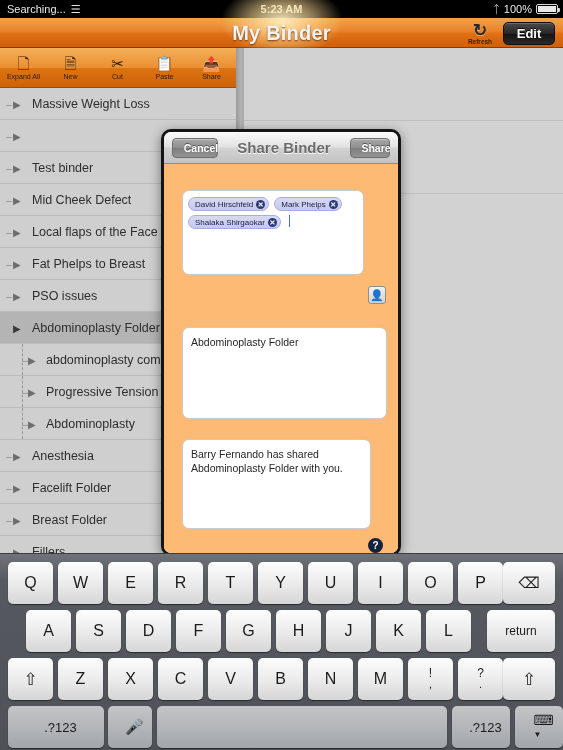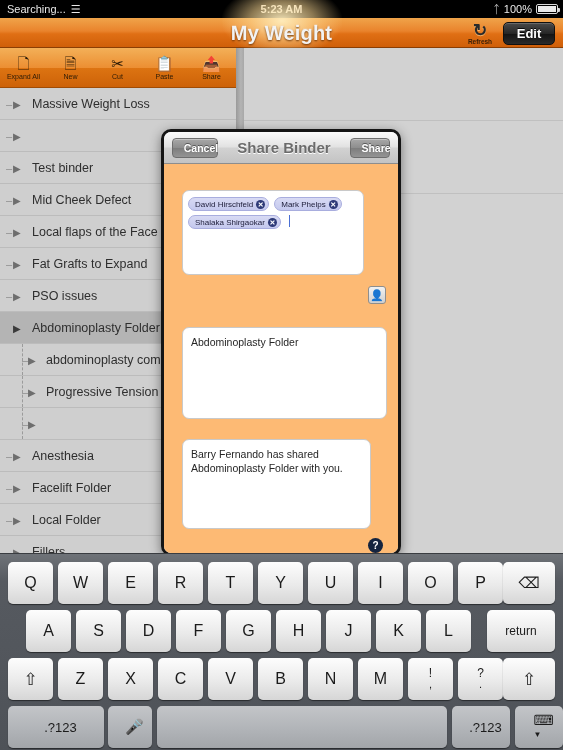--- a/index.html
+++ b/index.html
@@ -243,21 +243,21 @@
     <span class="bt-ico">ᛏ</span>
     <span>100%</span>
     <span class="batt">
         <i></i>
       </span>
   </div>
 </div>
 
 <div id="navbar">
   <div id="navglow"></div>
-  <div id="navtitle">My Weight</div>
+  <div id="navtitle">My Binder</div>
   <div id="refresh-btn">
     <span class="glyph">↻</span>
     <span class="lab">Refresh</span>
   </div>
   <div id="edit-btn">Edit</div>
 </div>
 
 <div id="toolbar">
   <div class="tool">
     <span class="ti">🗋</span>
@@ -308,21 +308,21 @@
       <span class="label">Mid Cheek Defect</span>
     </div>
     <div class="row lvl0">
       <span class="dash">–</span>
       <span class="arrow">▶</span>
       <span class="label">Local flaps of the Face</span>
     </div>
     <div class="row lvl0">
       <span class="dash">–</span>
       <span class="arrow">▶</span>
-      <span class="label">Fat Grafts to Expand</span>
+      <span class="label">Fat Phelps to Breast</span>
     </div>
     <div class="row lvl0">
       <span class="dash">–</span>
       <span class="arrow">▶</span>
       <span class="label">PSO issues</span>
     </div>
     <div class="row lvl0 sel">
       <span class="dash"></span>
       <span class="arrow" style="color: rgb(58, 58, 58);">▶</span>
       <span class="label">Abdominoplasty Folder</span>
@@ -333,35 +333,36 @@
       <span class="label">abdominoplasty comp</span>
     </div>
     <div class="row lvl1">
       <span class="dash">–</span>
       <span class="arrow">▶</span>
       <span class="label">Progressive Tension S</span>
     </div>
     <div class="row lvl1">
       <span class="dash">–</span>
       <span class="arrow">▶</span>
+      <span class="label">Abdominoplasty</span>
     </div>
     <div class="row lvl0">
       <span class="dash">–</span>
       <span class="arrow">▶</span>
       <span class="label">Anesthesia</span>
     </div>
     <div class="row lvl0">
       <span class="dash">–</span>
       <span class="arrow">▶</span>
       <span class="label">Facelift Folder</span>
     </div>
     <div class="row lvl0">
       <span class="dash">–</span>
       <span class="arrow">▶</span>
-      <span class="label">Local Folder</span>
+      <span class="label">Breast Folder</span>
     </div>
     <div class="row lvl0">
       <span class="dash">–</span>
       <span class="arrow">▶</span>
       <span class="label">Fillers</span>
     </div>
   </div>
 
 <div id="modal">
   <div id="modal-header">

